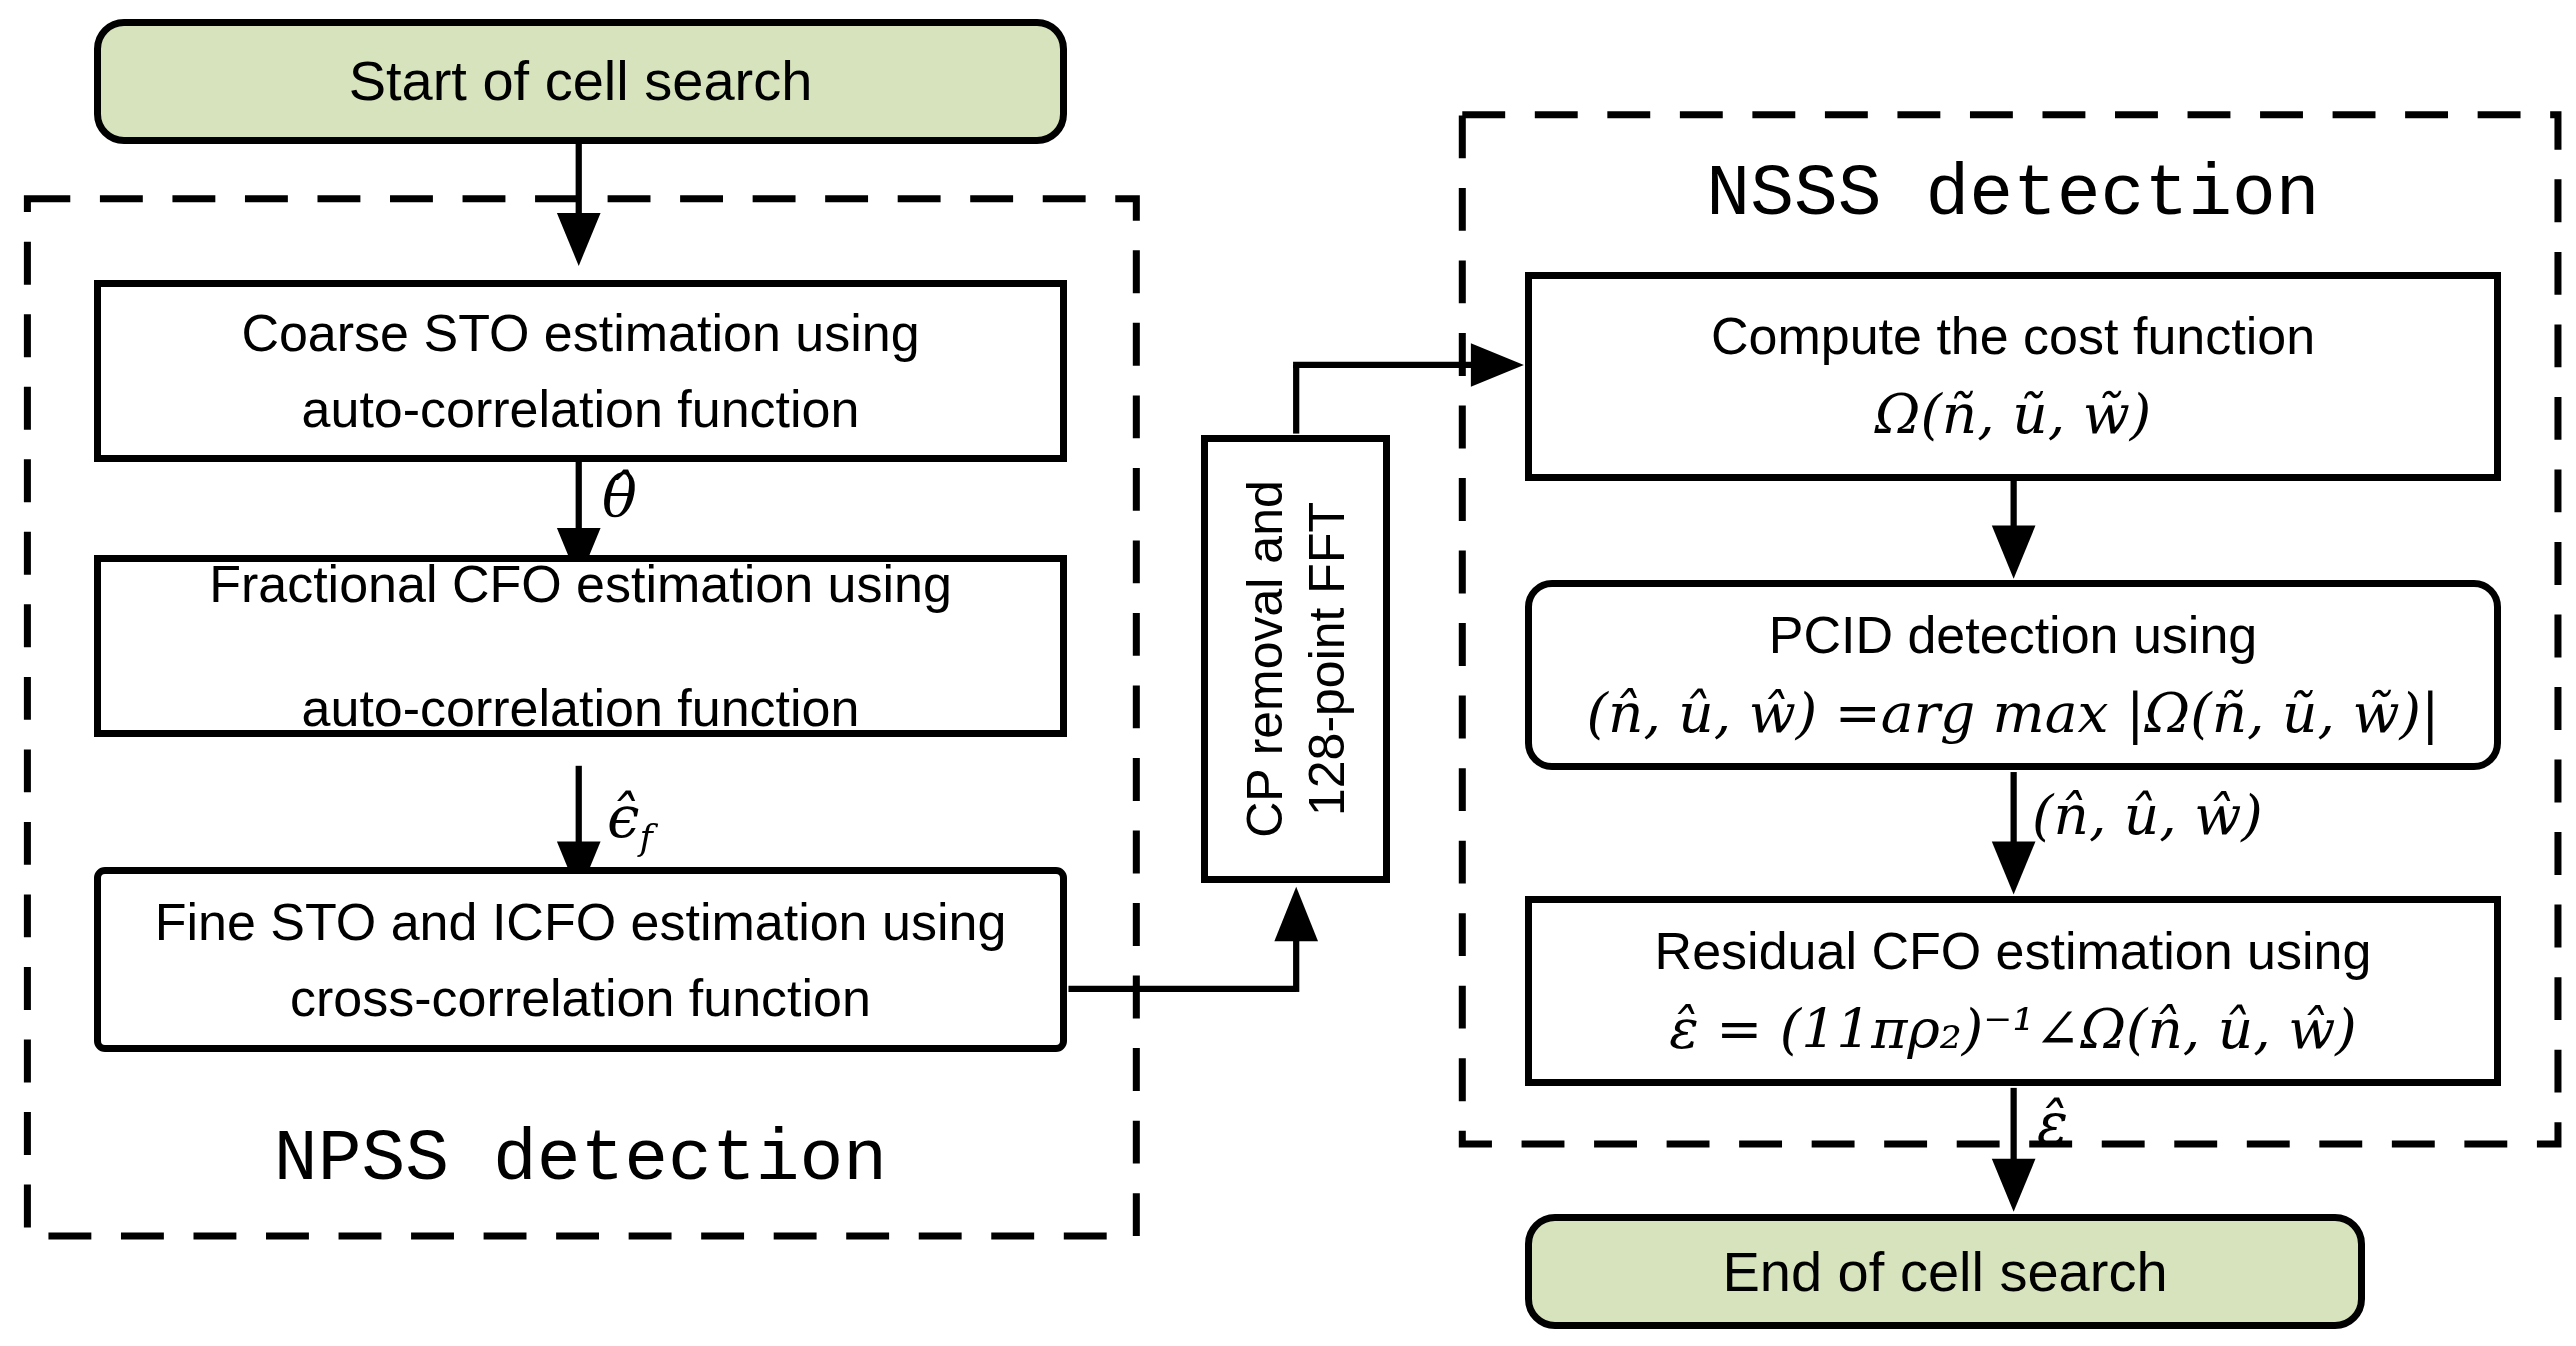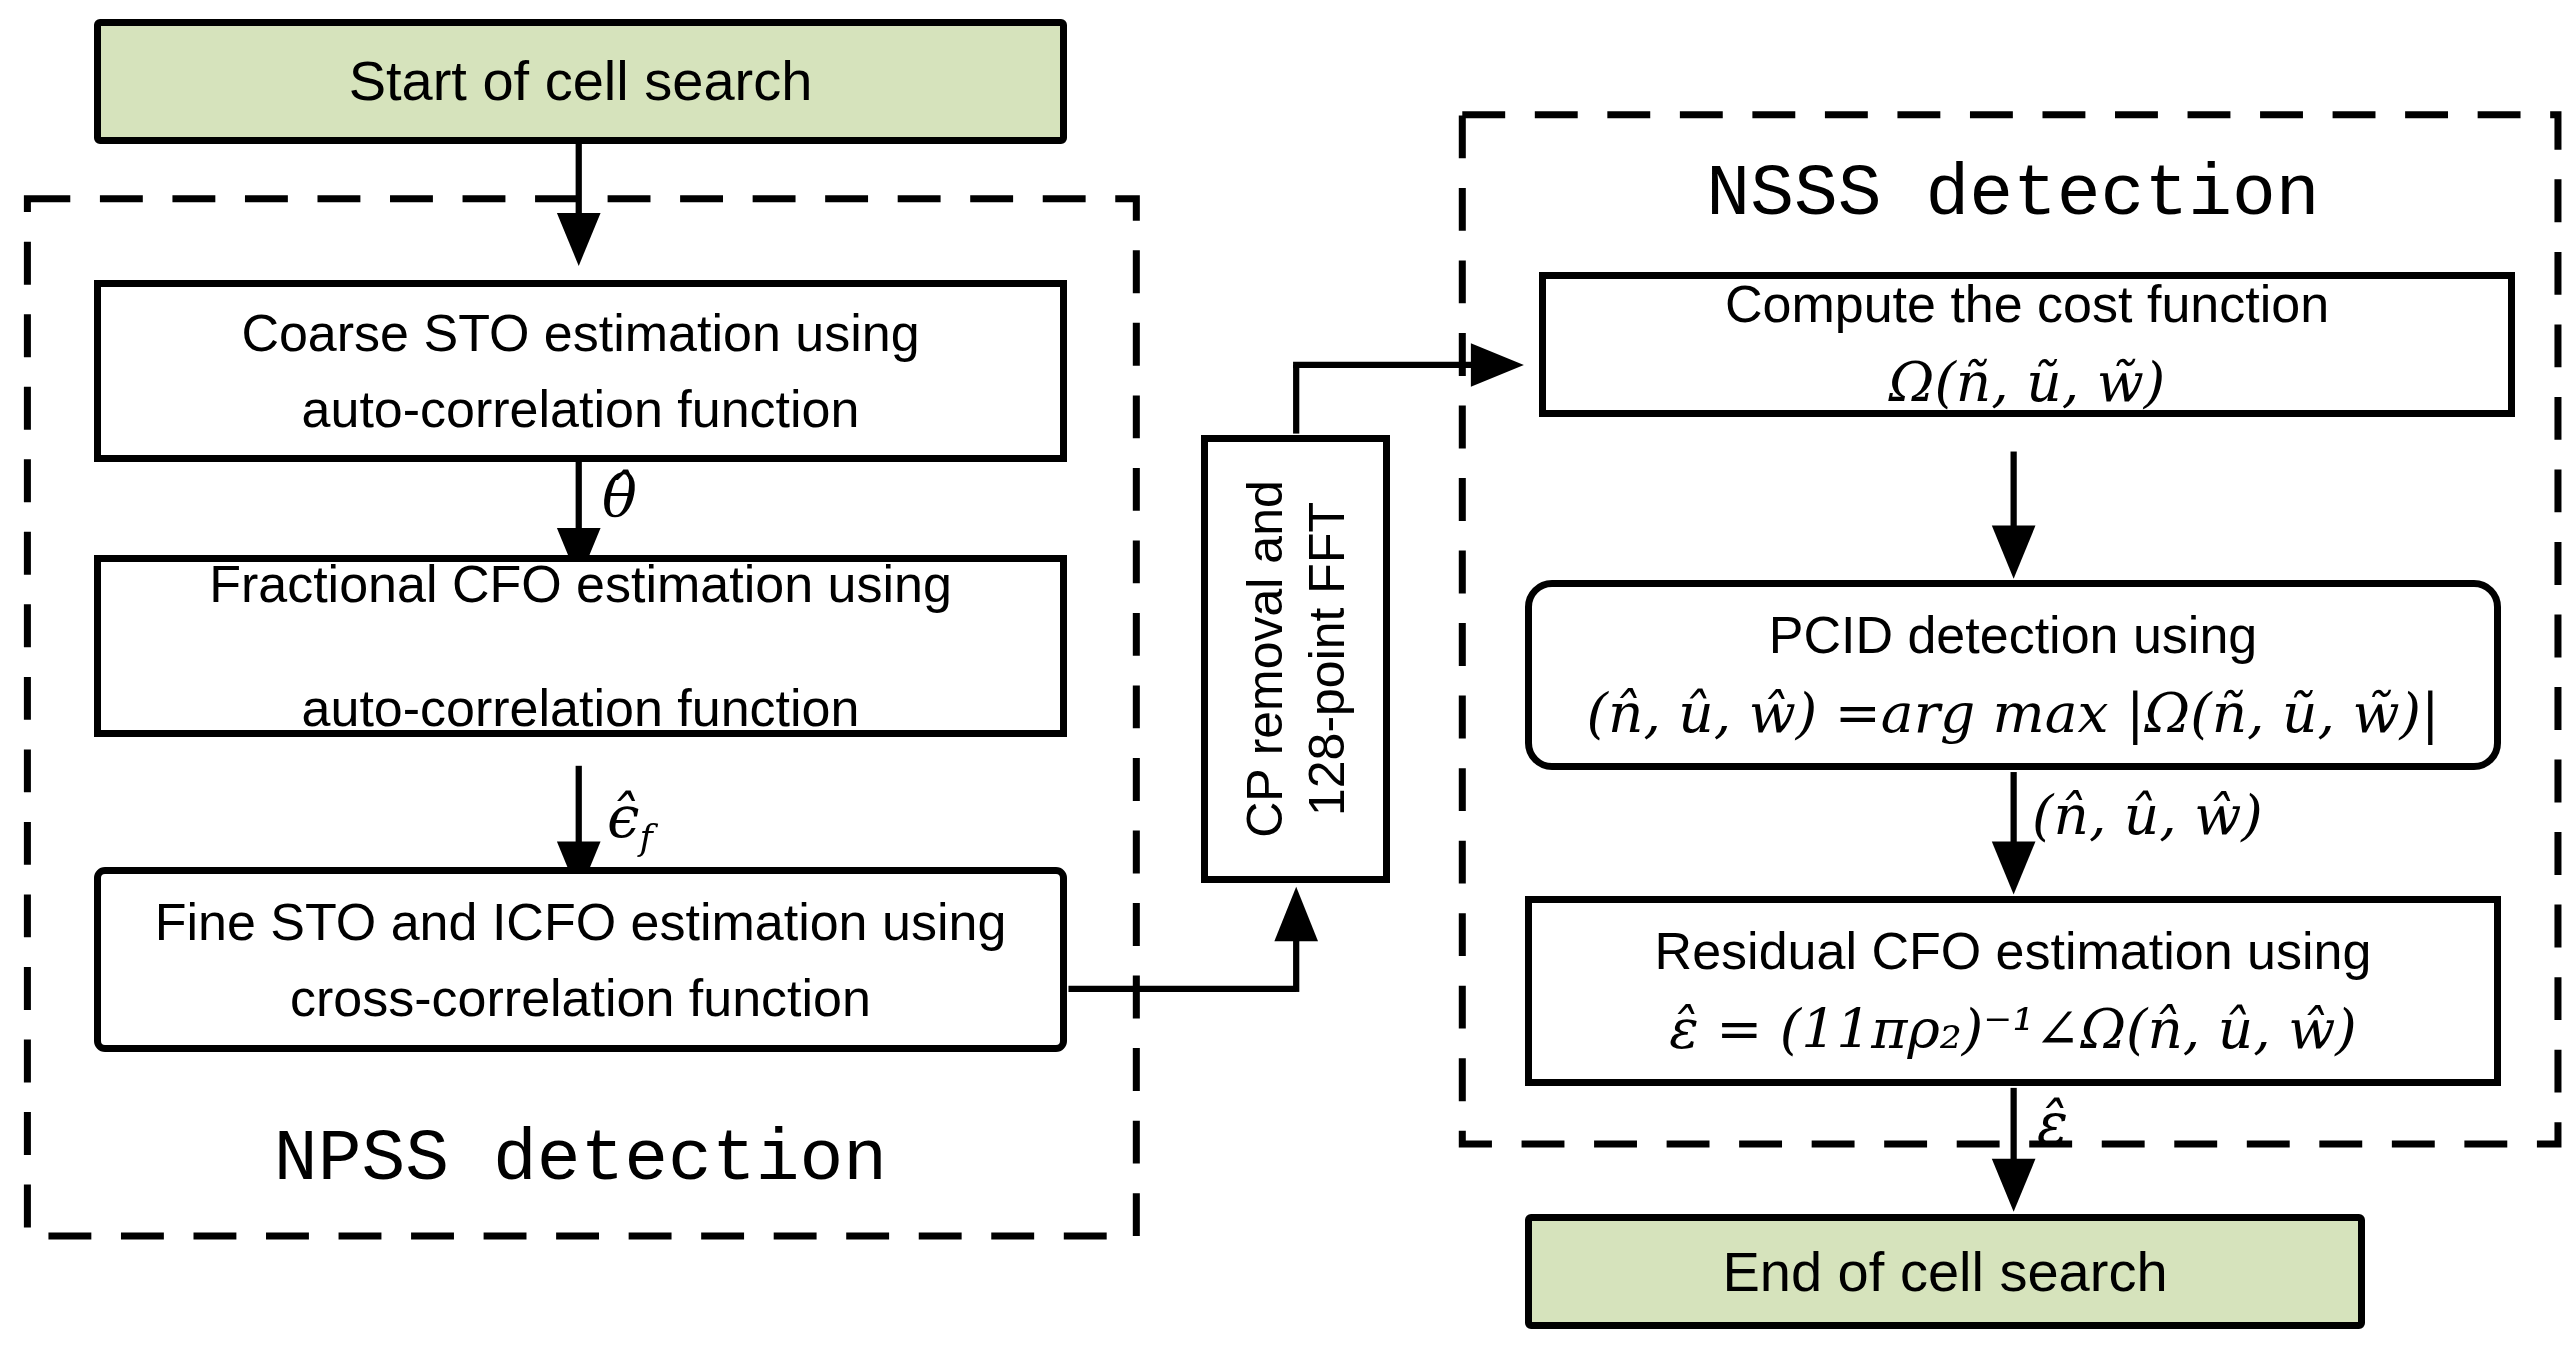--- a/index.html
+++ b/index.html
@@ -28,21 +28,21 @@
     align-items: center;
     text-align: center;
   }
   .box .ln {
     font-size: 52px;
     line-height: 76px;
     white-space: nowrap;
   }
   .terminal {
     background: var(--terminal-fill, #d6e3bc);
-    border-radius: 6px;
+    border-radius: 30px;
     border-width: 7.8px;
   }
   .terminal .ln { font-size: 56px; }
   .math {
     font-family: "DejaVu Serif", "DejaVu Sans", serif;
     font-style: italic;
     font-size: 55px;
     line-height: 81px;
     white-space: nowrap;
   }
@@ -139,21 +139,21 @@
 
   <div class="box cp-box" style="left:1201px; top:435px; width:189px; height:448px;">
     <div class="cp-text">
       <div class="ln">CP removal and</div>
       <div class="ln">128-point FFT</div>
     </div>
   </div>
 
   <div class="section-title" style="left:1525px; top:156px; width:976px;">NSSS detection</div>
 
-  <div class="box" style="left:1525px; top:272px; width:976px; height:145px;margin-left:14px;">
+  <div class="box" style="left:1525px; top:272px; width:976px; height:209px;">
     <div class="ln">Compute the cost function</div>
     <div class="math">Ω(ñ, ũ, w̃)</div>
   </div>
 
   <div class="box" style="left:1525px; top:580px; width:976px; height:190px;border-radius:27px;">
     <div class="ln">PCID detection using</div>
     <div class="math">(n̂, û, ŵ) =arg max |Ω(ñ, ũ, w̃)|</div>
   </div>
 
   <div class="flow-label" style="left:2032px; top:778px; font-size:55px;">(n̂, û, ŵ)</div>

